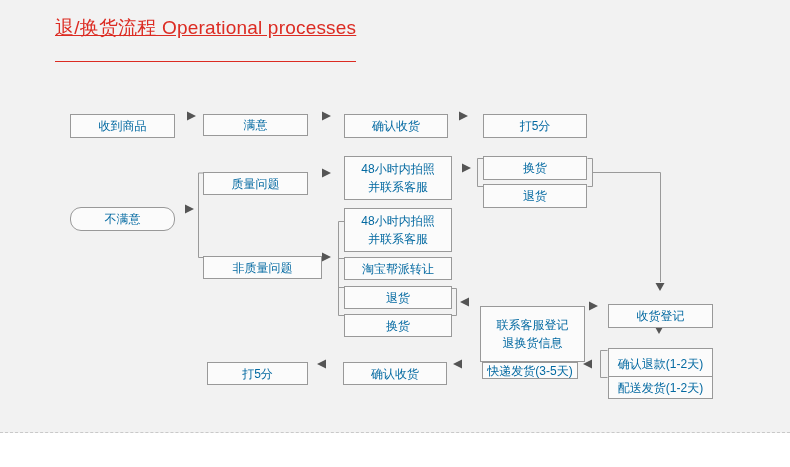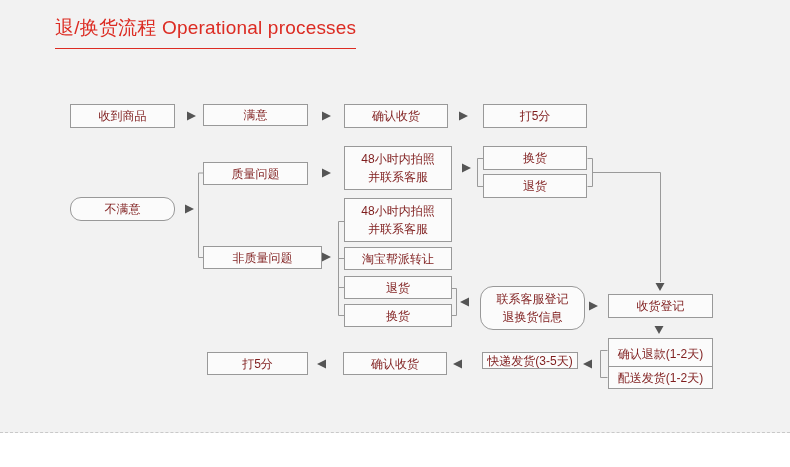--- a/index.html
+++ b/index.html
@@ -1,27 +1,27 @@
 <!DOCTYPE html>
 <html><head>
 <meta charset="utf-8">
 <style>
   html,body{margin:0;padding:0;}
   body{font-family:"Liberation Sans","DejaVu Sans",sans-serif;background:#ffffff;}
   .page{position:relative;width:790px;height:467px;background:#ffffff;overflow:hidden;}
   .gray-area{position:absolute;left:0;top:0;width:790px;height:433px;background:#f2f2f2;
              border-bottom:1px dashed #c9c9c9;box-sizing:border-box;}
   .title{position:absolute;left:55px;top:15px;margin:0;font-size:19px;font-weight:400;
-         color:#dc2b22;padding-bottom:7px;border-bottom:1px solid #dc2b22;letter-spacing:0.2px;
-         font-family:"Liberation Sans","DejaVu Sans",sans-serif;}
+         color:#dc2b22;padding-bottom:20px;border-bottom:1px solid #dc2b22;letter-spacing:0.2px;
+         font-family:"Liberation Sans","DejaVu Sans",sans-serif;text-decoration:underline;}
   #flowchart{position:absolute;left:0;top:0;width:790px;height:467px;}
   #connectors{position:absolute;left:0;top:0;pointer-events:none;}
   .node{position:absolute;box-sizing:border-box;border:1px solid #999999;background:#fbfbfb;
-        color:#7f1d1d;font-size:12px;line-height:1.5;display:flex;align-items:center;
-        justify-content:center;text-align:center;white-space:pre-line;}
+        color:#0369a1;font-size:12px;line-height:1.5;display:flex;align-items:center;
+        justify-content:center;text-align:center;white-space:pre-line;margin-top:10px;}
 </style>
 </head>
 <body>
 
 <div class="page">
   <div class="gray-area"></div>
   <h1 class="title">退/换货流程 Operational processes</h1>
   <div id="flowchart">
     <svg id="connectors" width="790" height="467" viewBox="0 0 790 467">
         <path d="M198.5,173 L198.5,257.5 M198.5,173 L203,173 M198.5,257.5 L203,257.5" fill="none" stroke="#9a9a9a" stroke-width="1"></path>
@@ -54,21 +54,21 @@
       <div class="node" style="left: 203px; top: 246px; width: 119px; height: 23px;">非质量问题</div>
       <div class="node" style="left: 344px; top: 146px; width: 108px; height: 44px;">48小时内拍照
 并联系客服</div>
       <div class="node" style="left: 483px; top: 146px; width: 104px; height: 24px;">换货</div>
       <div class="node" style="left: 483px; top: 174px; width: 104px; height: 24px;">退货</div>
       <div class="node" style="left: 344px; top: 198px; width: 108px; height: 44px;">48小时内拍照
 并联系客服</div>
       <div class="node" style="left: 344px; top: 247px; width: 108px; height: 23px;">淘宝帮派转让</div>
       <div class="node" style="left: 344px; top: 276px; width: 108px; height: 23px;">退货</div>
       <div class="node" style="left: 344px; top: 304px; width: 108px; height: 23px;">换货</div>
-      <div class="node" style="left: 480px; top: 286px; width: 105px; height: 44px; border-radius: 13px;">联系客服登记
+      <div class="node" style="left: 480px; top: 296px; width: 105px; height: 56px;">联系客服登记
 退换货信息</div>
       <div class="node" style="left: 608px; top: 294px; width: 105px; height: 24px;">收货登记</div>
       <div class="node" style="left: 608px; top: 338px; width: 105px; height: 32px;">确认退款(1-2天)</div>
       <div class="node" style="left: 608px; top: 366px; width: 105px; height: 23px;">配送发货(1-2天)</div>
       <div class="node" style="left: 482px; top: 352px; width: 96px; height: 17px;">快递发货(3-5天)</div>
       <div class="node" style="left: 343px; top: 352px; width: 104px; height: 23px;">确认收货</div>
       <div class="node" style="left: 207px; top: 352px; width: 101px; height: 23px;">打5分</div>
     </div>
 </div>
 

